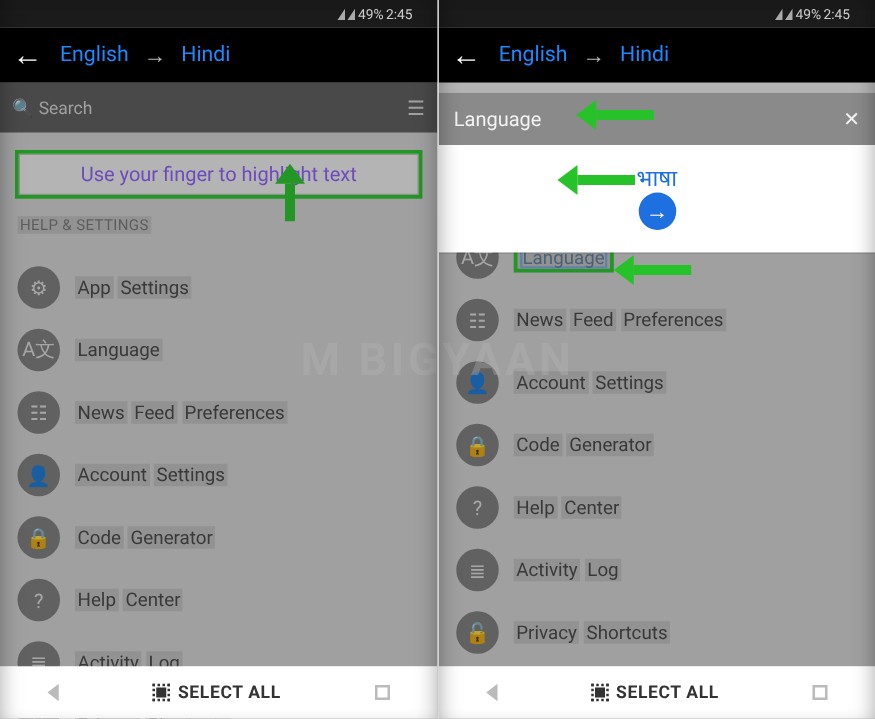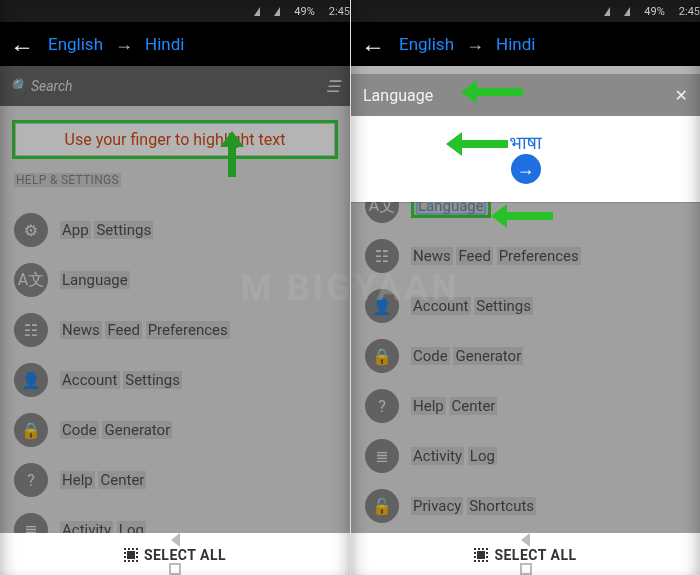--- a/index.html
+++ b/index.html
@@ -21,22 +21,22 @@
   }
   .phone + .phone { border-left: 1px solid #e0e0e0; }
   .statusbar {
     height: 22px;
     background: rgba(0,0,0,0.85);
     color: #ccc;
     font-size: 11px;
     display: flex;
     align-items: center;
     justify-content: flex-end;
-    padding: 0 0;
-    gap: 14px;
+    padding: 0 20px;
+    gap: 2px;
     position: relative;
     z-index: 5;
   }
   .statusbar .sig {
     display: inline-block; width: 0; height: 0;
     border-left: 6px solid transparent; border-bottom: 9px solid #aaa;
   }
   .trans-header {
     height: 44px;
     background: #000;
@@ -59,29 +59,29 @@
   .lang-pair .arr { color: #bbb; font-size: 18px; }
   
   .app-scrim {
     position: absolute; inset: 0; top: 66px; bottom: 42px;
     background: #cfcfcf;
     filter: brightness(0.78) contrast(0.95);
   }
   .fb-topbar {
     height: 40px; background: #5a5a5a;
     display: flex; align-items: center; justify-content: space-between;
-    padding: 0 10px; color: #cfcfcf; font-style: italic;
+    padding: 0 10px; color: #cfcfcf;
   }
   .fb-topbar .srch { font-size: 14px; }
   .hint {
     margin: 14px 12px 1px;
     padding: 7px 8px;
     background: #eaeaea;
     border: 3px solid #27c22a;
-    color: #c2410c;
+    color: #8b5cf6;
     font-size: 16px;
     text-align: center;
   }
   .hint-inner { box-shadow: 0 0 0 1px #bbb inset; }
   .section-label {
     margin: 14px 14px 18px; font-size: 12px; color: #757575;
     letter-spacing: 0.3px;
   }
   .section-label span { background: #bdbdbd; padding: 0 2px; }
   .list { }
@@ -127,21 +127,20 @@
     background: #1e6fe0; color: #fff; display: flex;
     align-items: center; justify-content: center; font-size: 18px;
     cursor: pointer;
   }
   
   .navbar {
     position: absolute; left: 0; right: 0; bottom: 0; height: 42px;
     background: #fff; display: flex; align-items: center;
     justify-content: space-around; color: #999; font-size: 14px;
     z-index: 6;
-    flex-direction: column;
   }
   .navbar .selall { color: #333; font-weight: 700; letter-spacing: 0.5px;
     display: flex; align-items: center; gap: 6px; cursor: pointer; }
   .navbar .tri {
     width: 0; height: 0; border-top: 7px solid transparent;
     border-bottom: 7px solid transparent; border-right: 9px solid #bbb;
   }
   .navbar .sq { width: 12px; height: 12px; border: 2px solid #bbb; }
   .dotted {
     width: 14px; height: 14px; position: relative;

